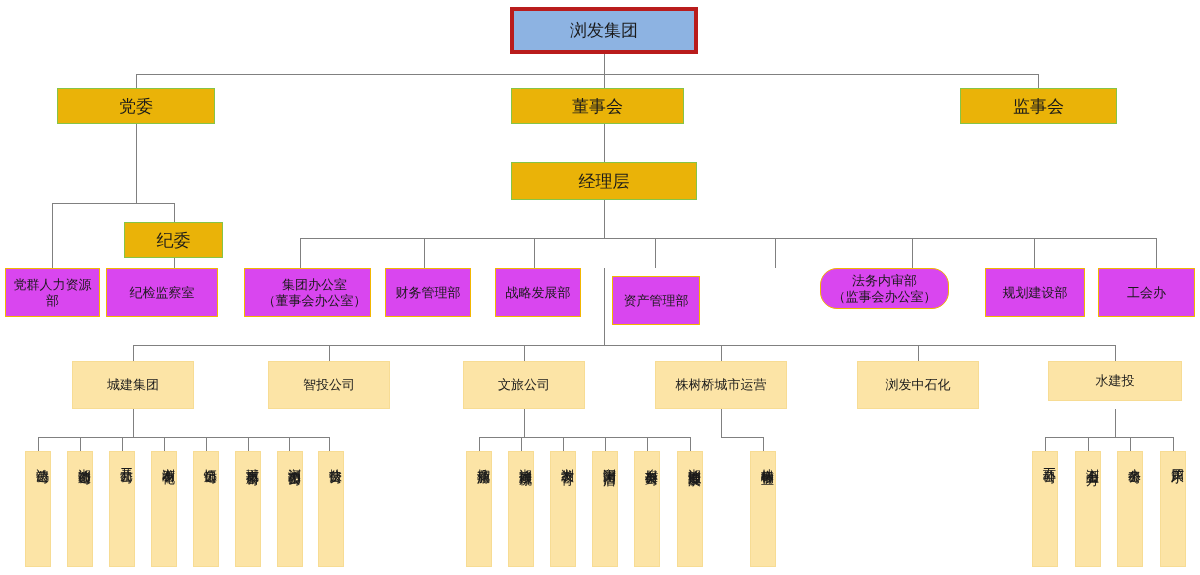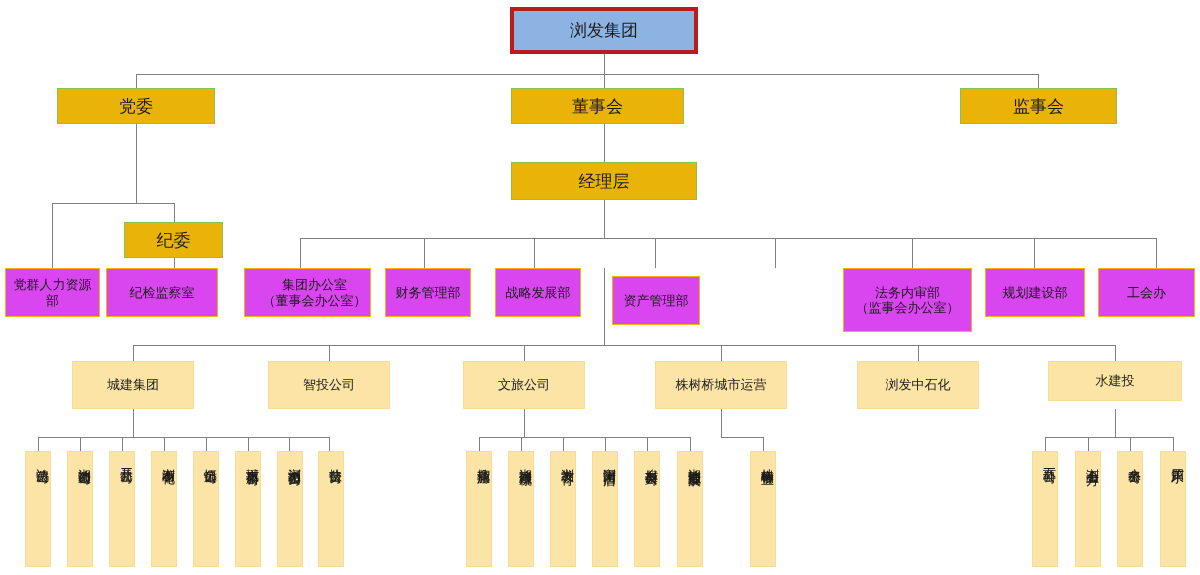--- a/index.html
+++ b/index.html
@@ -180,21 +180,21 @@
   </div>
   <div class="node n-orange" style="left:385px; top:268px; width:86px; height:49px;">
     <span class="lbl">财务管理部</span>
   </div>
   <div class="node n-orange" style="left:495px; top:268px; width:86px; height:49px;">
     <span class="lbl">战略发展部</span>
   </div>
   <div class="node n-orange" style="left:612px; top:276px; width:88px; height:49px;">
     <span class="lbl">资产管理部</span>
   </div>
-  <div class="node n-orange" style="left:843px; top:268px; width:129px; height:64px;">
+  <div class="node n-orange" style="left:820px; top:268px; width:129px; height:41px;border-radius:17px;">
     <span class="lbl">法务内审部<br>（监事会办公室）</span>
   </div>
   <div class="node n-orange" style="left:985px; top:268px; width:100px; height:49px;">
     <span class="lbl">规划建设部</span>
   </div>
   <div class="node n-orange" style="left:1098px; top:268px; width:97px; height:49px;">
     <span class="lbl">工会办</span>
   </div>
 
   <div class="node n-lorange" style="left:72px; top:361px; width:122px; height:48px;">

